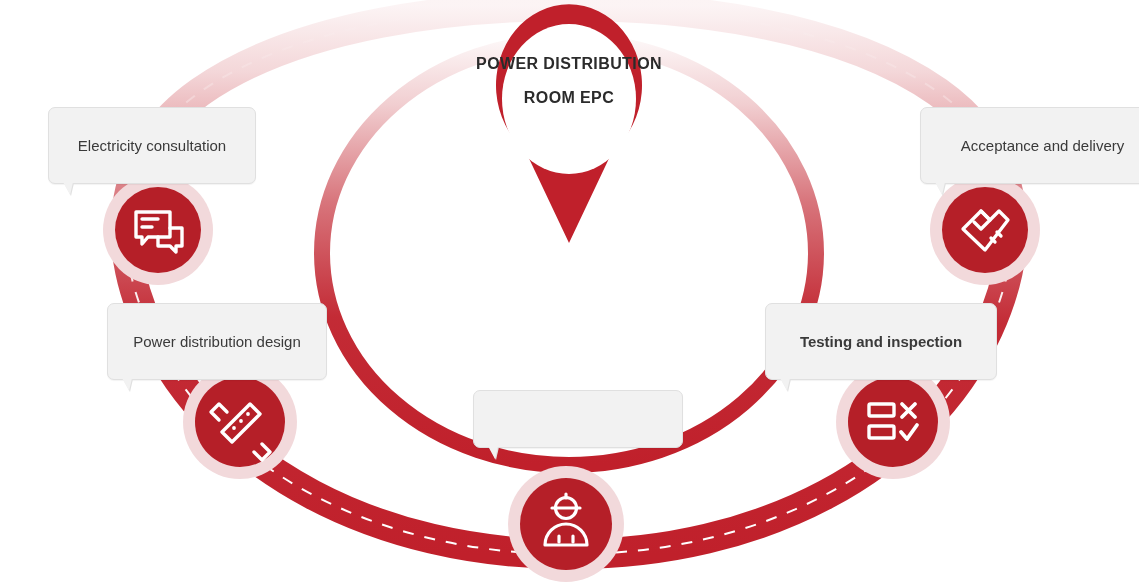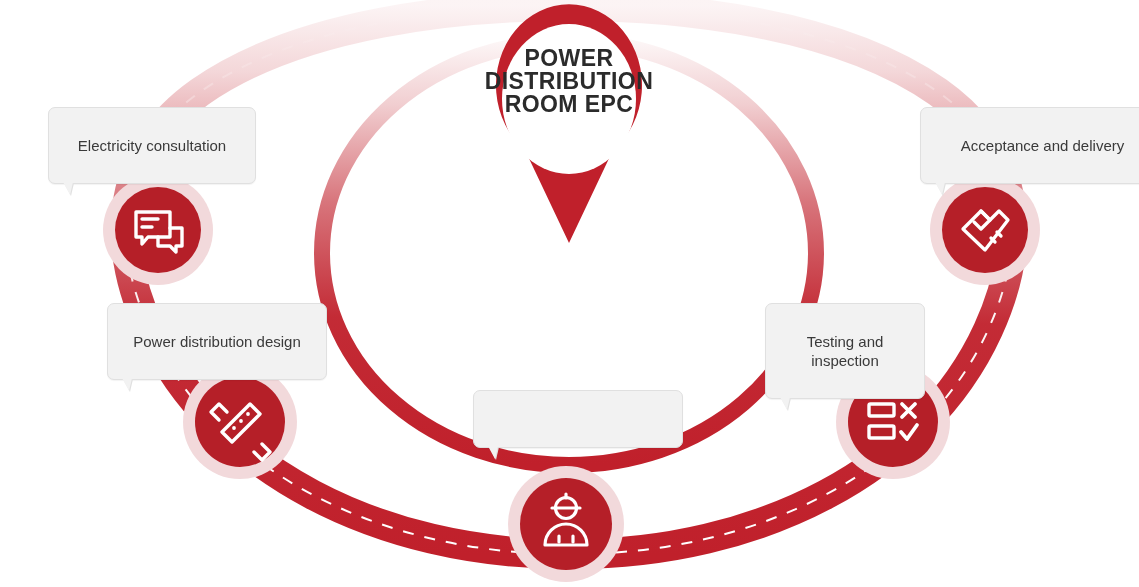--- a/index.html
+++ b/index.html
@@ -26,22 +26,22 @@
     width: 1139px;
     height: 587px;
   }
 
   
   .pin-text {
     position: absolute;
     width: 200px;
     text-align: center;
     font-weight: bold;
-    font-size: 23px;
-    line-height: 23px;
+    font-size: 16px;
+    line-height: 34px;
     letter-spacing: 0.4px;
     color: #2b2b2b;
     pointer-events: none;
   }
 
   
   .label-box {
     position: absolute;
     background: #f2f2f2;
     border: 1px solid #e0e0e0;
@@ -200,21 +200,21 @@
 
   <div class="label-box" style="left:48px; top:107px; width:208px;">
     <span>Electricity consultation</span>
     <span class="tail"></span>
   </div>
 
   <div class="label-box" style="left:473px; top:390px; width:210px;">
     <span class="tail"></span>
   </div>
 
-  <div class="label-box" style="left:765px; top:303px; width:160px;">
+  <div class="label-box" style="left:765px; top:303px; width:232px;font-weight:bold;">
     <span>Testing and inspection</span>
     <span class="tail"></span>
   </div>
 
   <div class="label-box" style="left:879px; top:107px; width:245px;margin-left:41px;">
     <span>Acceptance and delivery</span>
     <span class="tail"></span>
   </div>
 
 </div>

